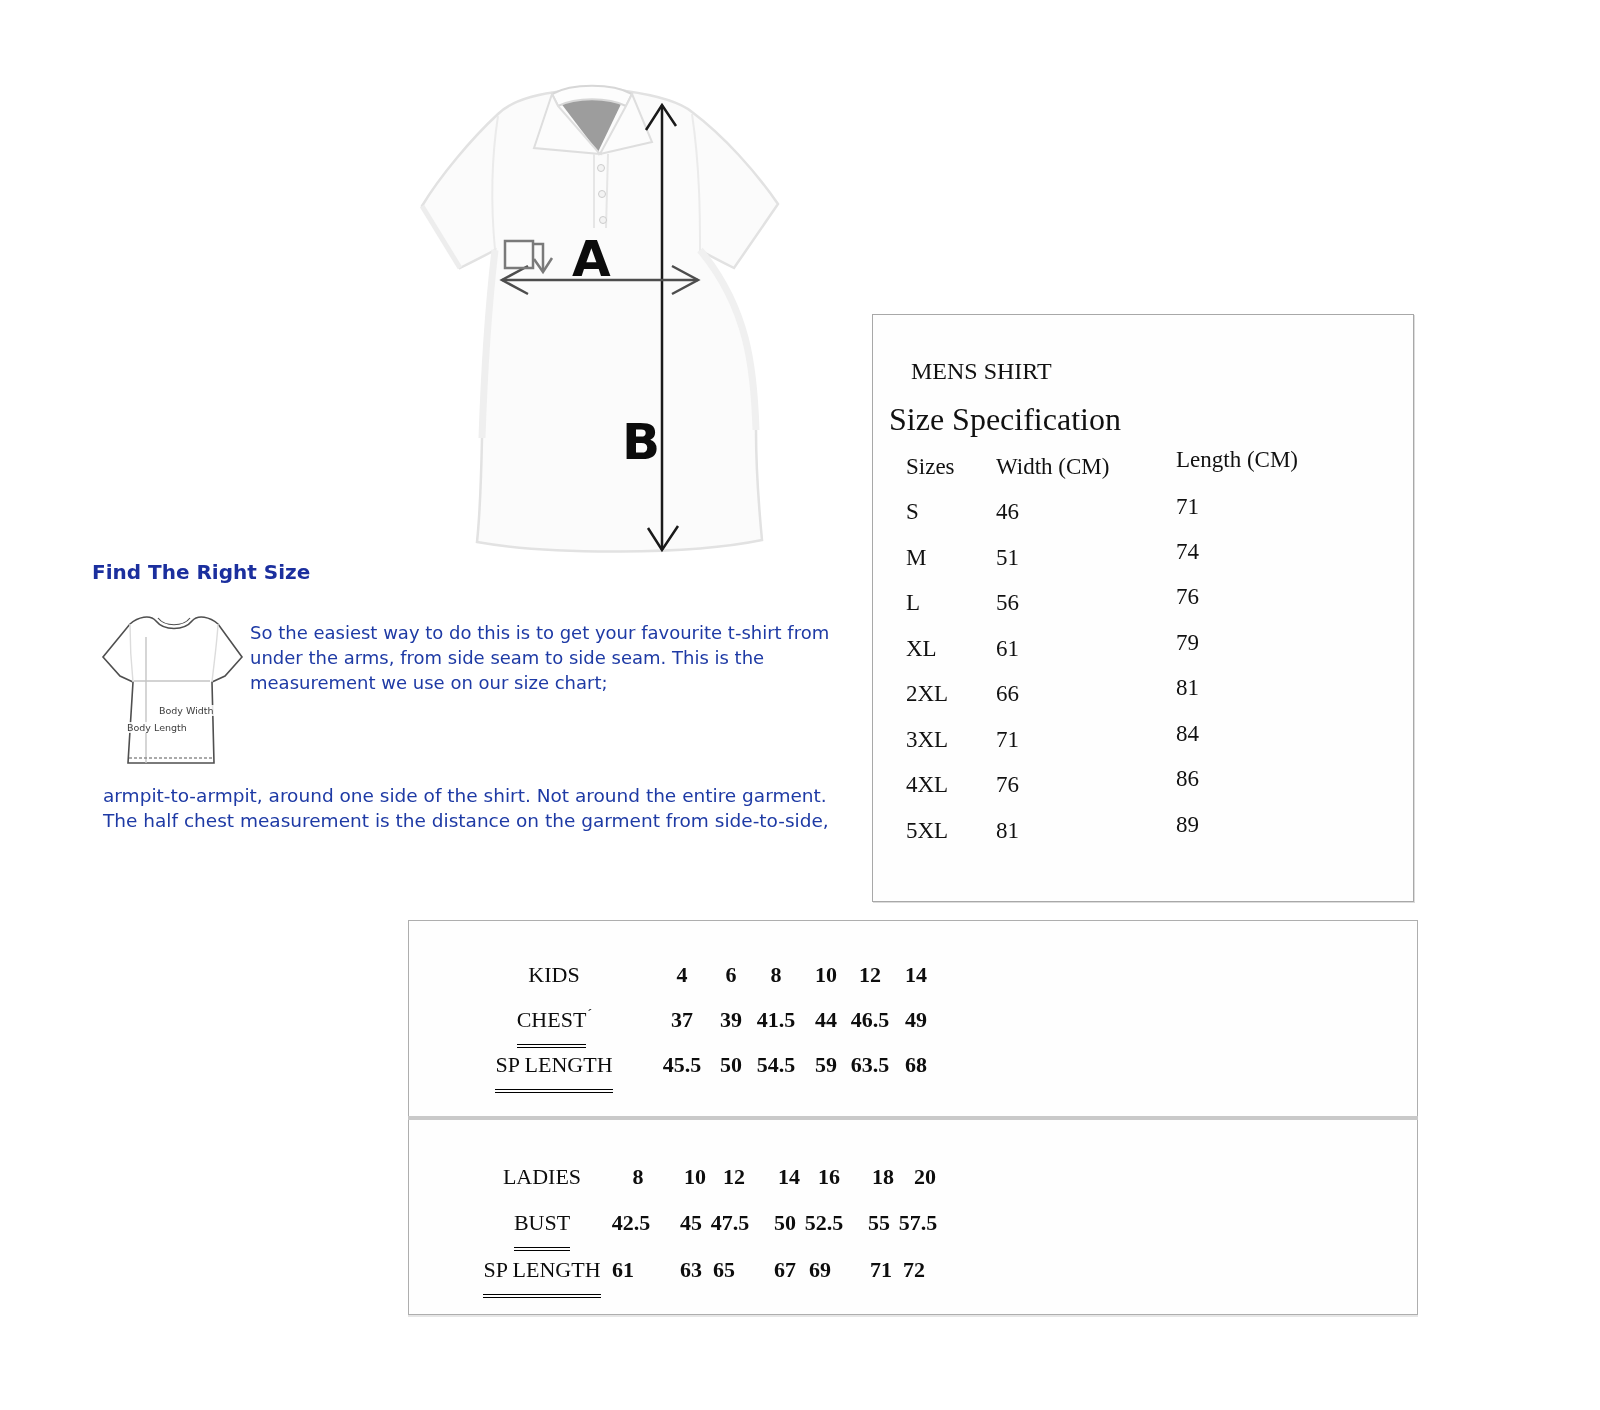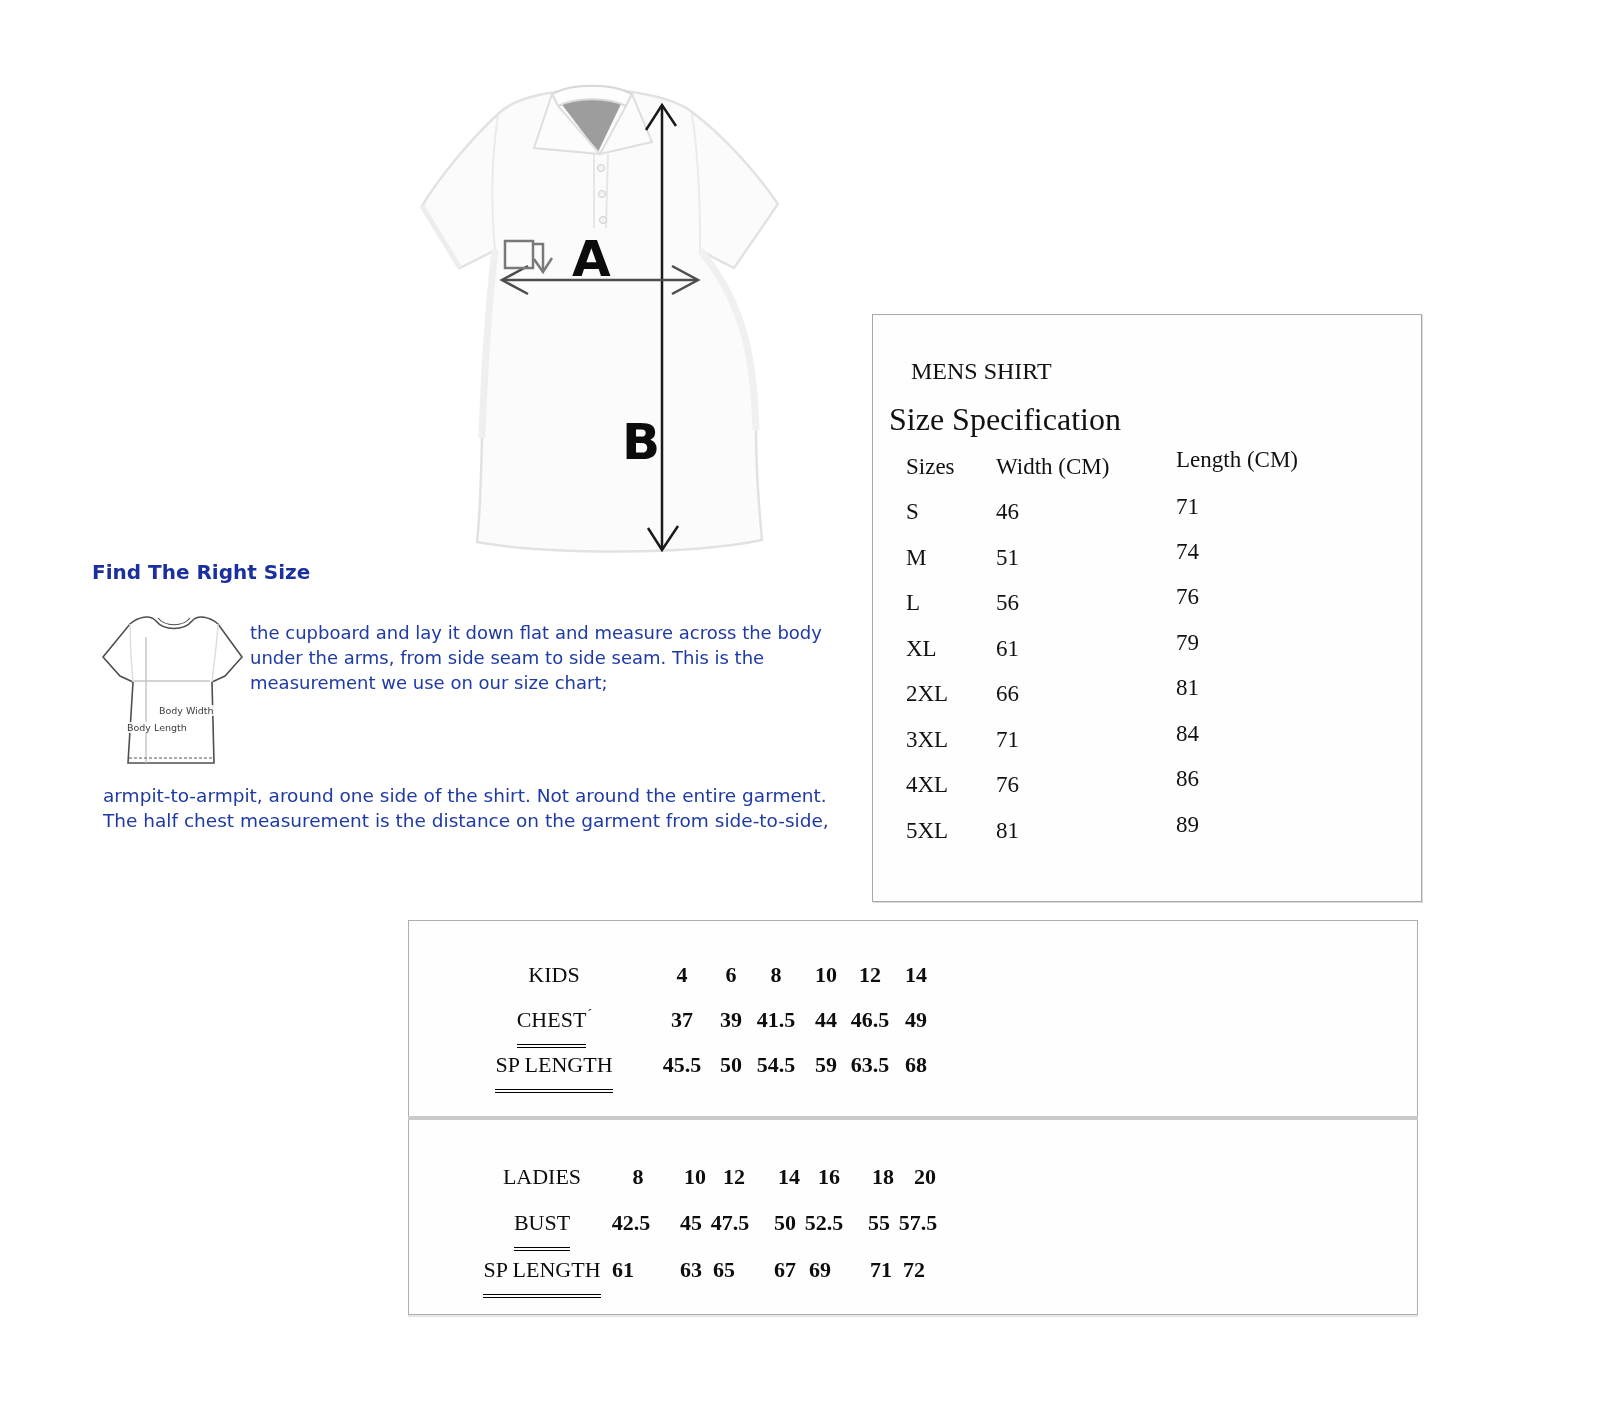--- a/index.html
+++ b/index.html
@@ -31,21 +31,21 @@
   .diagram-label{
     position:absolute;font-family:"DejaVu Sans", sans-serif;font-size:9.5px;color:#3d3d3d;
     background:rgba(255,255,255,0.85);padding:0 2px;white-space:nowrap;
   }
   .lbl-width{left:57px;top:62px;margin-top:30px;}
   .lbl-length{left:25px;top:109px;}
   
   .mens-box{
     position:absolute;left:872px;top:314px;width:540px;height:586px;
     border:1px solid #a8a8a8;box-shadow:1px 1px 0 #dcdcdc;background:#fefefe;
-    font-family:"Liberation Serif", serif;color:#111;padding-left:8px;
+    font-family:"Liberation Serif", serif;color:#111;
   }
   .mens-box .abs{position:absolute;white-space:nowrap;}
   .mens-title{left:38px;top:43px;font-size:24px;}
   .mens-subtitle{left:16px;top:86px;font-size:32px;}
   .mens-cell{font-size:23px;}
   .col-size{left:33px;}
   .col-width{left:123px;}
   .col-length{left:303px;}
   
   .bottom-box{
@@ -128,21 +128,21 @@
         <path d="M134,181 L143,194 L152,180"></path>
       </g>
     </svg>
     <span class="dim-letter letter-a">A</span>
     <span class="dim-letter letter-b">B</span>
   </div>
 
   <div class="intro-heading">Find The Right Size</div>
 
   <div class="blue-par par1">
-    <div>the cupboard and lay it down flat and measure across the body</div>
+    <div>So the easiest way to do this is to get your favourite t-shirt from</div>
     <div>under the arms, from side seam to side seam. This is the</div>
     <div>measurement we use on our size chart;</div>
   </div>
 
   <div class="blue-par par2">
     <div>armpit-to-armpit, around one side of the shirt. Not around the entire garment.</div>
     <div>The half chest measurement is the distance on the garment from side-to-side,</div>
   </div>
 
   <div class="tshirt-wrap">

